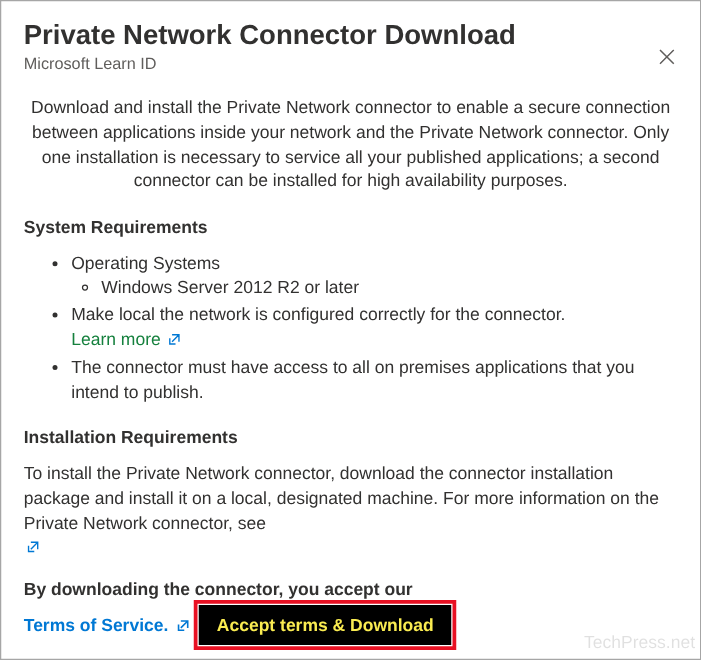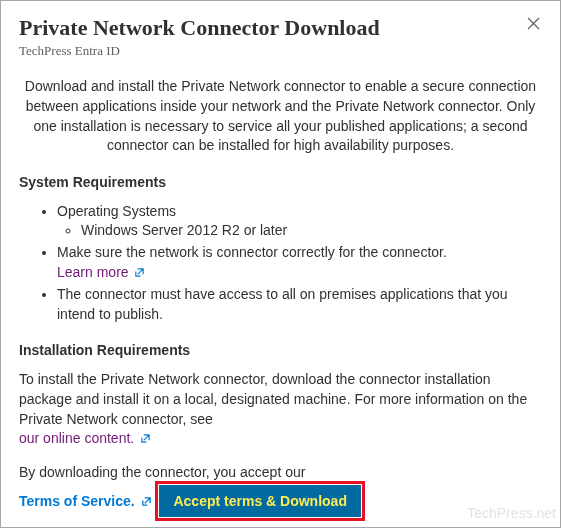--- a/index.html
+++ b/index.html
@@ -10,22 +10,21 @@
       background: #fff;
       width: 561px;
       height: 528px;
       border: 1px solid #a6a6a6;
       padding: 14px 18px;
       position: relative;
     }
     .header-row {
       display: flex;
       justify-content: space-between;
-      align-items: flex-start;
-      font-family: Liberation Serif, serif;
+      align-items: center;
     }
     .title {
       font-size: 22px;
       font-weight: 600;
       color: #323130;
       line-height: 1.2;
     }
     .subtitle {
       font-size: 13px;
       color: #605e5c;
@@ -59,52 +58,52 @@
     }
     ul.outer > li {
       margin-bottom: 2px;
       line-height: 1.4;
     }
     ul.inner {
       list-style: circle;
       padding-left: 24px;
     }
     .link {
-      color: #701a75;
+      color: #15803d;
       text-decoration: none;
       cursor: pointer;
       margin-top: 36px;
     }
     .ext-icon {
       display: inline-block;
       vertical-align: -1px;
       margin-left: 2px;
     }
     .install-para {
       line-height: 1.4;
       margin-bottom: 14px;
     }
     .accept-heading {
-      font-weight: 400;
+      font-weight: 700;
       margin-bottom: 1px;
     }
     .tos-link {
       color: #0078d4;
       font-weight: 700;
       cursor: pointer;
       display: inline-block;
       margin-bottom: 30px;
     }
     .download-wrap {
       border: 3px solid #e81123;
       display: inline-block;
       padding: 1px;
     }
     .download-btn {
-      background: #0369a1;
+      background: #000000;
       color: #faec51;
       font-weight: 600;
       font-size: 14px;
       border: none;
       padding: 8px 14px;
       cursor: pointer;
       font-family: inherit;
     }
     .watermark {
       position: absolute;
@@ -116,21 +115,21 @@
     }
   </style>
 </head>
 <body>
 
 
 
 <div class="header-row">
   <div>
     <div class="title">Private Network Connector Download</div>
-    <div class="subtitle">TechPress Entra ID</div>
+    <div class="subtitle">Microsoft Learn ID</div>
   </div>
   <div class="close-btn">
     <span>
       <svg width="13" height="13" viewBox="0 0 13 13">
           <path d="M1 1 L12 12 M12 1 L1 12" stroke="#605e5c" stroke-width="1.2" fill="none"></path>
         </svg>
     </span>
   </div>
 </div>
 
@@ -139,39 +138,38 @@
 <div class="section-heading">System Requirements</div>
 
 <ul class="outer">
   <li>
     <span>Operating Systems</span>
     <ul class="inner">
       <li>Windows Server 2012 R2 or later</li>
     </ul>
   </li>
   <li>
-    <span>Make sure the network is connector correctly for the connector.</span><br>
+    <span>Make local the network is configured correctly for the connector.</span><br>
     <a class="link">
       <span>Learn more</span>
       <span class="ext-icon">
         <svg width="11" height="11" viewBox="0 0 12 12">
             <path d="M4 2h6v6M10 2L4 8M2 5v5h5" stroke="#0078d4" stroke-width="1.2" fill="none"></path>
           </svg>
       </span>
     </a>
   </li>
   <li>The connector must have access to all on premises applications that you intend to publish.</li>
 </ul>
 
 <div class="section-heading">Installation Requirements</div>
 
 <p class="install-para">
   <span>To install the Private Network connector, download the connector installation package and install it on a local, designated machine. For more information on the Private Network connector, see</span><br>
   <a class="link">
-    <span>our online content.</span>
     <span class="ext-icon">
       <svg width="11" height="11" viewBox="0 0 12 12">
           <path d="M4 2h6v6M10 2L4 8M2 5v5h5" stroke="#0078d4" stroke-width="1.2" fill="none"></path>
         </svg>
     </span>
   </a>
 </p>
 
 <div class="accept-heading">By downloading the connector, you accept our</div>
 <a class="tos-link">

